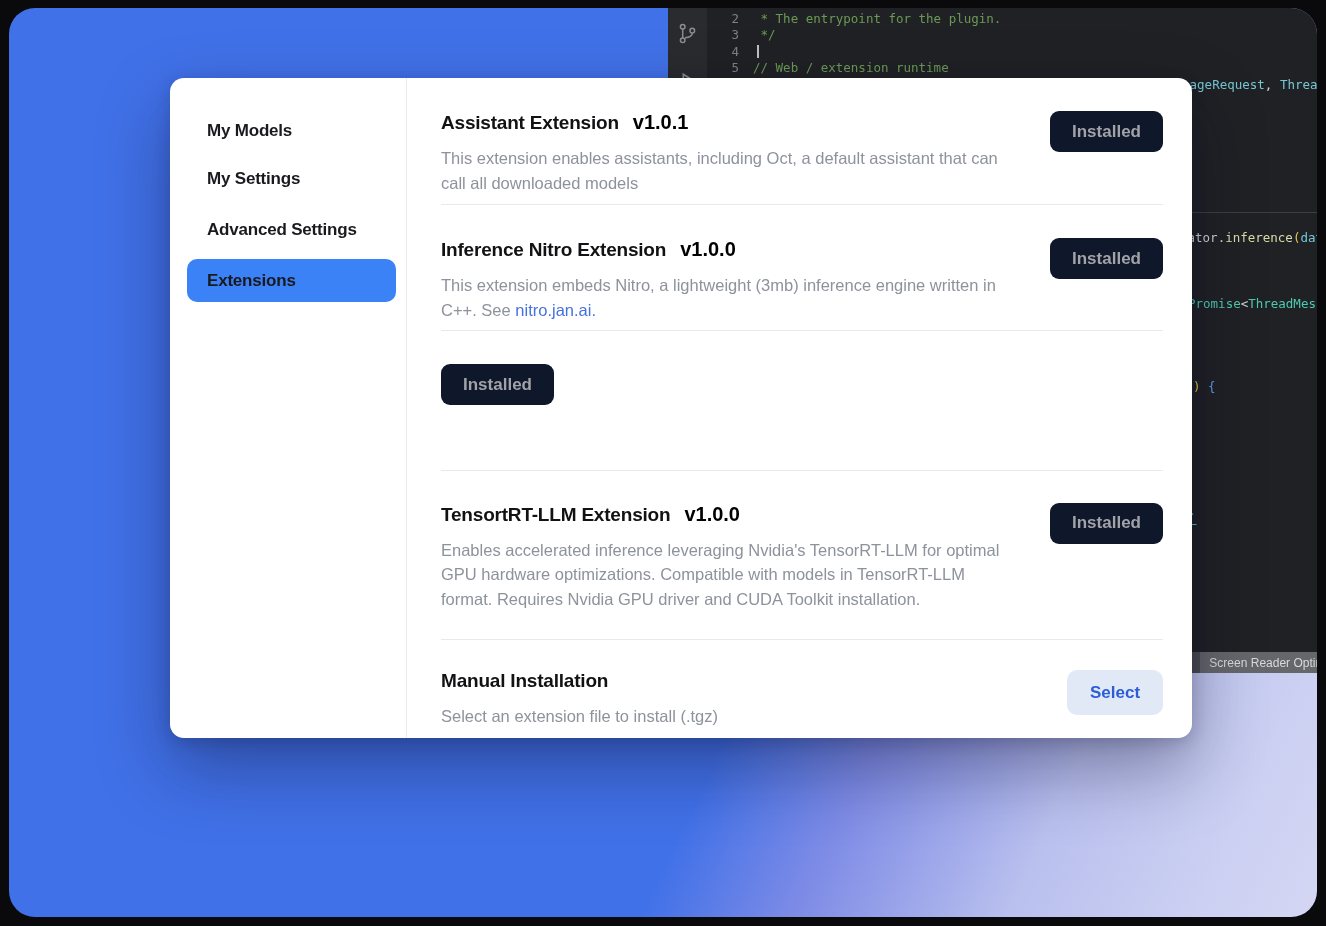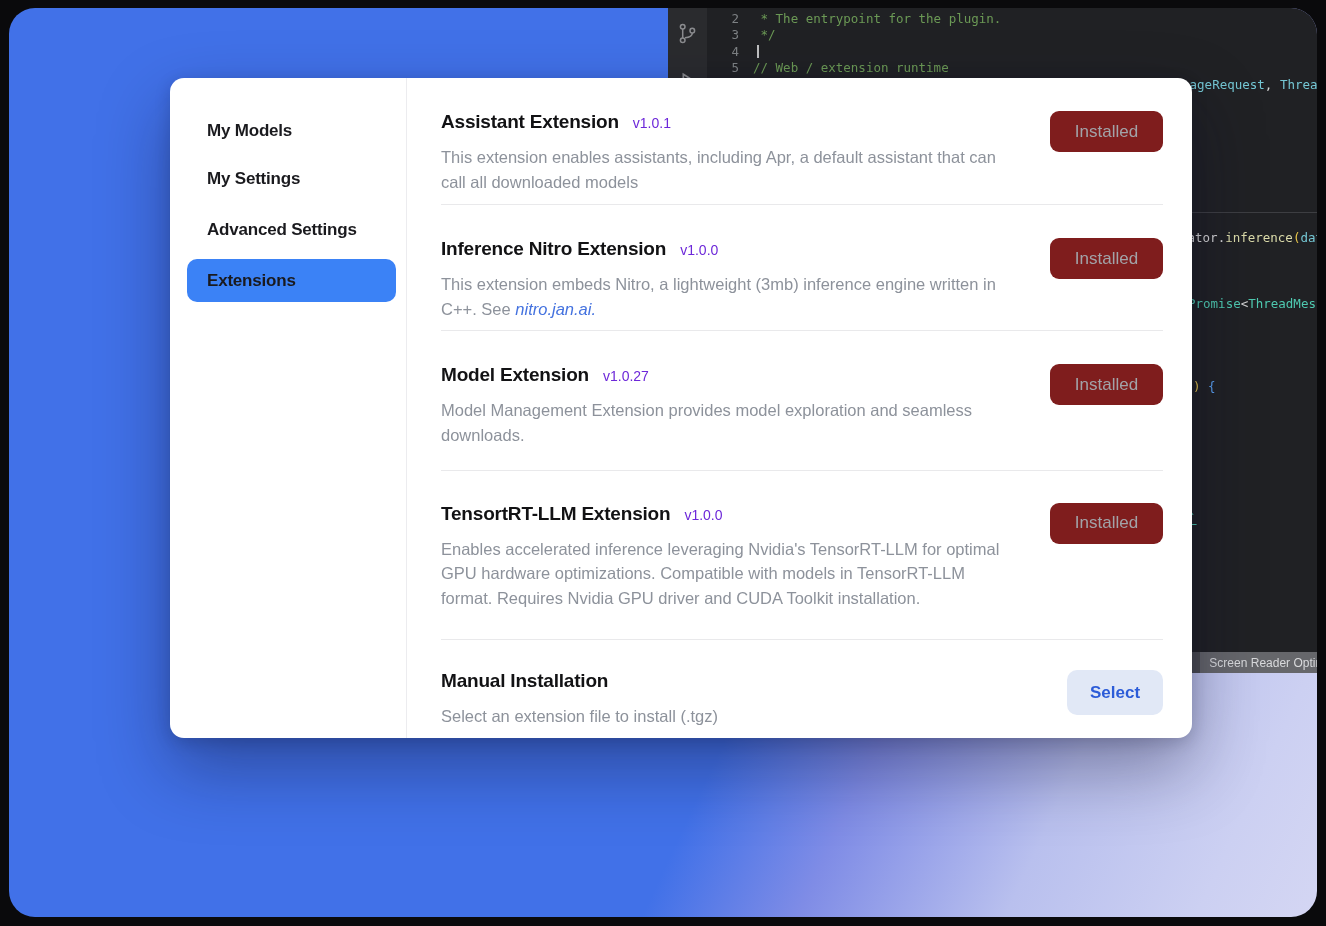--- a/index.html
+++ b/index.html
@@ -87,28 +87,28 @@
   .ext-row.with-border { border-top: 1px solid #e9e9eb; }
   .row-1 { height: 150px; padding-top: 33px; }
   .row-2 { height: 150px; padding-top: 33px; }
   .row-3 { height: 150px; padding-top: 33px; }
   .row-4 { height: 205px; padding-top: 32px; margin-top: 13px; }
   .row-5 { height: 116px; padding-top: 30px; }
 
   .ext-text { width: 578px; }
   .ext-title-line { display: flex; align-items: baseline; }
   .ext-name { font-size: 19px; font-weight: 700; color: #121214; letter-spacing: -0.2px; }
-  .ext-version { font-size: 14px; font-weight: 400; color: #6d28d9; margin-left: 14px; }
+  .ext-version { font-size: 20px; font-weight: 700; color: #000000; margin-left: 14px; }
   .ext-desc { margin-top: 12px; font-size: 16.5px; line-height: 24.5px; color: #8d929b; }
-  .ext-link { color: #4472df; text-decoration: none; cursor: pointer; font-style: italic; }
+  .ext-link { color: #4472df; text-decoration: none; cursor: pointer; }
 
   .btn-installed {
     flex: 0 0 auto; min-width: 113px; height: 41px; border: none;
-    background: #7f1d1d; border-radius: 9px; color: #a2a3a8;
-    font-family: inherit; font-size: 17px; font-weight: 400; cursor: default;
+    background: #0f172a; border-radius: 9px; color: #a2a3a8;
+    font-family: inherit; font-size: 17px; font-weight: 700; cursor: default;
   }
   .btn-select {
     flex: 0 0 auto; min-width: 96px; height: 45px; border: none;
     background: #e1e8f6; border-radius: 10px; color: #2c5cd8;
     font-family: inherit; font-size: 17px; font-weight: 700; cursor: pointer;
   }
 </style>
 </head>
 <body>
 
@@ -190,44 +190,37 @@
       </div>
 
       <div class="modal-content">
 
         <div class="ext-row row-1">
           <div class="ext-text">
             <div class="ext-title-line">
               <span class="ext-name">Assistant Extension</span>
               <span class="ext-version">v1.0.1</span>
             </div>
-            <div class="ext-desc"><span>This extension enables assistants, including Apr, a default assistant that can call all downloaded models</span></div>
+            <div class="ext-desc"><span>This extension enables assistants, including Oct, a default assistant that can call all downloaded models</span></div>
           </div>
           <button class="btn-installed">Installed</button>
         </div>
 
         <div class="ext-row row-2 with-border">
           <div class="ext-text">
             <div class="ext-title-line">
               <span class="ext-name">Inference Nitro Extension</span>
               <span class="ext-version">v1.0.0</span>
             </div>
             <div class="ext-desc"><span>This extension embeds Nitro, a lightweight (3mb) inference engine written in C++. See </span><a class="ext-link">nitro.jan.ai.</a></div>
           </div>
           <button class="btn-installed">Installed</button>
         </div>
 
         <div class="ext-row row-3 with-border">
-          <div class="ext-text">
-            <div class="ext-title-line">
-              <span class="ext-name">Model Extension</span>
-              <span class="ext-version">v1.0.27</span>
-            </div>
-            <div class="ext-desc"><span>Model Management Extension provides model exploration and seamless downloads.</span></div>
-          </div>
           <button class="btn-installed">Installed</button>
         </div>
 
         <div class="ext-row row-4 with-border">
           <div class="ext-text">
             <div class="ext-title-line">
               <span class="ext-name">TensortRT-LLM Extension</span>
               <span class="ext-version">v1.0.0</span>
             </div>
             <div class="ext-desc"><span>Enables accelerated inference leveraging Nvidia's TensorRT-LLM for optimal GPU hardware optimizations. Compatible with models in TensorRT-LLM format. Requires Nvidia GPU driver and CUDA Toolkit installation.</span></div>

